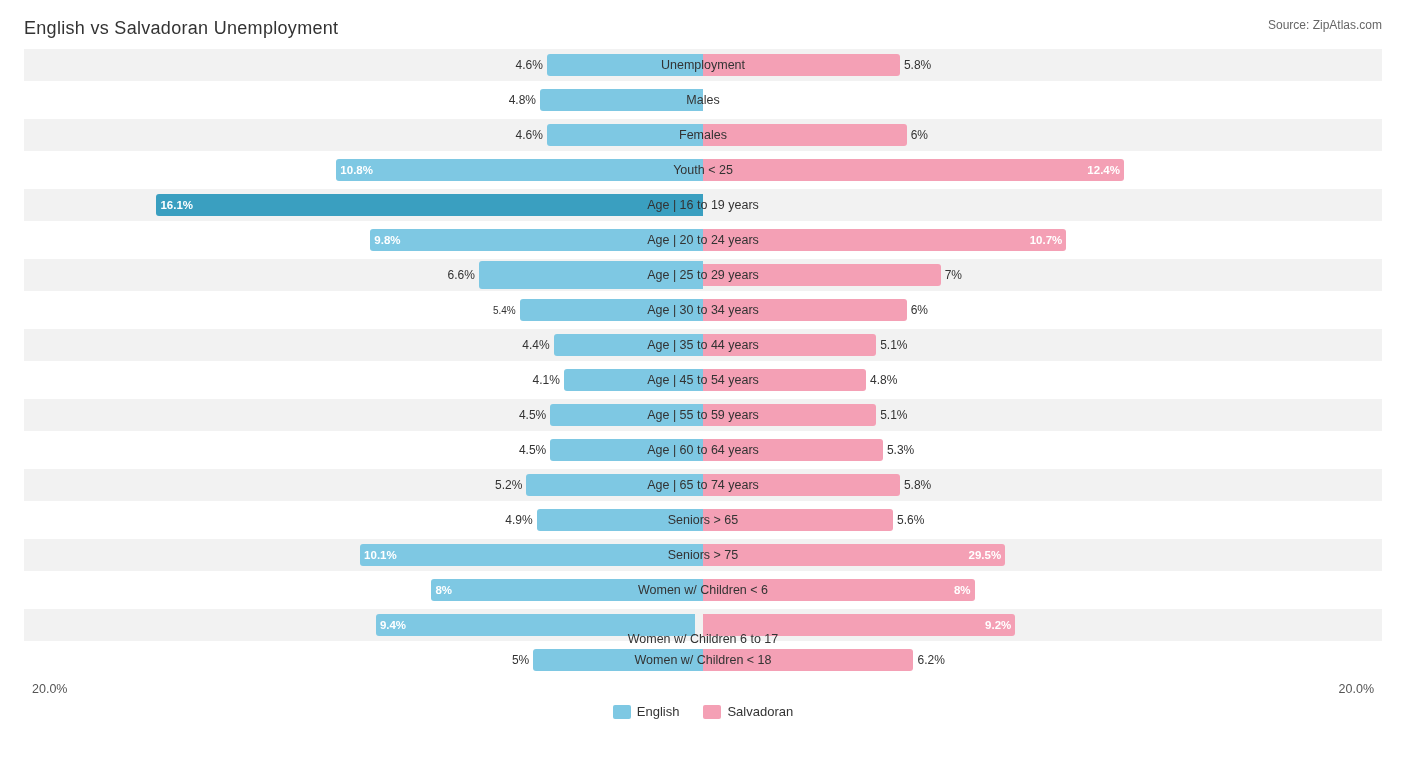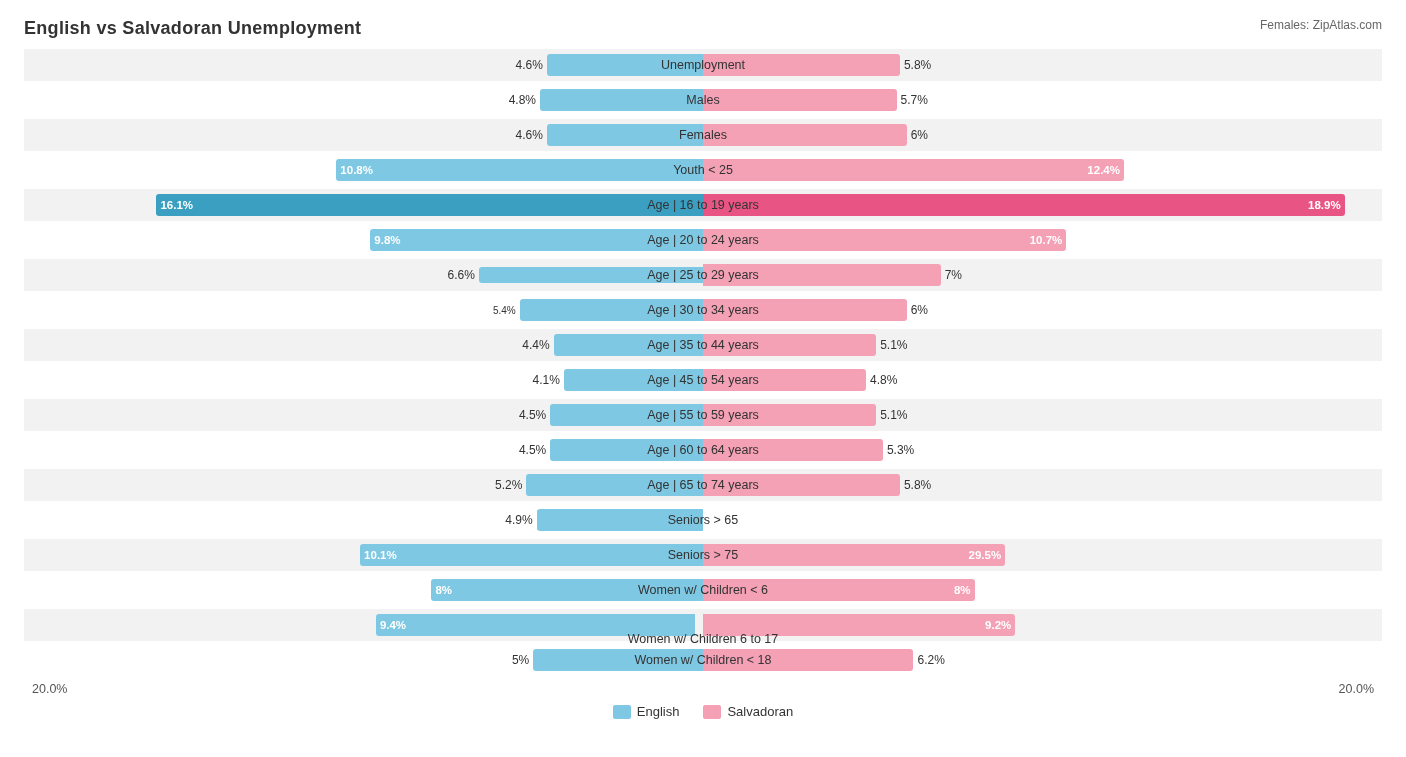--- a/index.html
+++ b/index.html
@@ -15,21 +15,21 @@
       padding: 18px 24px 18px 24px;
     }
     .chart-header {
       display: flex;
       justify-content: space-between;
       align-items: flex-start;
       margin-bottom: 10px;
     }
     .chart-title {
       font-size: 18px;
-      font-weight: bold;
+      font-weight: normal;
       color: #333;
       letter-spacing: 0.3px;
     }
     .chart-source {
       font-size: 12px;
       color: #666;
     }
     .row-container {
       display: flex;
       align-items: center;
@@ -90,21 +90,21 @@
     
     
     
   </style>
 </head>
 <body>
 
 <div class="chart-container">
   <div class="chart-header">
     <div class="chart-title">English vs Salvadoran Unemployment</div>
-    <div class="chart-source">Females: ZipAtlas.com</div>
+    <div class="chart-source">Source: ZipAtlas.com</div>
   </div>
   <div class="rows-wrapper" id="rows-wrapper">
       <div class="row-container" style="background: rgb(242, 242, 242); position: relative; height: 32px; display: flex; align-items: center;">
     <div style="width:50%;height:100%;position:relative;display:flex;align-items:center;justify-content:flex-end;">
       <div style="
         height:22px;
         width:156.17px;
         background:#7ec8e3;
         border-radius:3px 0 0 3px;
         position:absolute;
@@ -162,34 +162,20 @@
       left:50%;
       transform:translateX(-50%);
       white-space:nowrap;
       font-size:12.5px;
       color:#333;
       z-index:10;
       text-align:center;
       pointer-events:none;
       background:transparent;
     ">Males</div>
-    <div style="width:50%;height:100%;position:relative;display:flex;align-items:center;justify-content:flex-start;">
-      <div style="
-        height:22px;
-        width:193.51500000000001px;
-        background:#f4a0b5;
-        border-radius:0 3px 3px 0;
-        position:absolute;
-        left:0;
-        display:flex;
-        align-items:center;
-      ">
-        <span style="position:absolute;left:calc(100% + 4px);font-size:12px;color:#333;white-space:nowrap;">5.7%</span>
-      </div>
-    </div>
   </div>
       <div class="row-container" style="background: rgb(242, 242, 242); position: relative; height: 32px; display: flex; align-items: center;">
     <div style="width:50%;height:100%;position:relative;display:flex;align-items:center;justify-content:flex-end;">
       <div style="
         height:22px;
         width:156.17px;
         background:#7ec8e3;
         border-radius:3px 0 0 3px;
         position:absolute;
         right:0;
@@ -289,34 +275,20 @@
       left:50%;
       transform:translateX(-50%);
       white-space:nowrap;
       font-size:12.5px;
       color:#333;
       z-index:10;
       text-align:center;
       pointer-events:none;
       background:transparent;
     ">Age | 16 to 19 years</div>
-    <div style="width:50%;height:100%;position:relative;display:flex;align-items:center;justify-content:flex-start;">
-      <div style="
-        height:22px;
-        width:641.655px;
-        background:#e85585;
-        border-radius:0 3px 3px 0;
-        position:absolute;
-        left:0;
-        display:flex;
-        align-items:center;
-      ">
-        <span style="position:absolute;right:4px;font-size:11.5px;color:#fff;font-weight:bold;white-space:nowrap;">18.9%</span>
-      </div>
-    </div>
   </div>
       <div class="row-container" style="background: rgb(255, 255, 255); position: relative; height: 32px; display: flex; align-items: center;">
     <div style="width:50%;height:100%;position:relative;display:flex;align-items:center;justify-content:flex-end;">
       <div style="
         height:22px;
         width:332.71000000000004px;
         background:#7ec8e3;
         border-radius:3px 0 0 3px;
         position:absolute;
         right:0;
@@ -349,21 +321,21 @@
         display:flex;
         align-items:center;
       ">
         <span style="position:absolute;right:4px;font-size:11.5px;color:#fff;font-weight:bold;white-space:nowrap;">10.7%</span>
       </div>
     </div>
   </div>
       <div class="row-container" style="background: rgb(242, 242, 242); position: relative; height: 32px; display: flex; align-items: center;">
     <div style="width:50%;height:100%;position:relative;display:flex;align-items:center;justify-content:flex-end;">
       <div style="
-        height:16px;
+        height:28px;
         width:224.06999999999996px;
         background:#7ec8e3;
         border-radius:3px 0 0 3px;
         position:absolute;
         right:0;
         display:flex;
         align-items:center;
         padding-left:22px;
       ">
         <span style="position:absolute;right:calc(100% + 4px);font-size:12px;color:#333;white-space:nowrap;">6.6%</span>
@@ -668,20 +640,34 @@
       left:50%;
       transform:translateX(-50%);
       white-space:nowrap;
       font-size:12.5px;
       color:#333;
       z-index:10;
       text-align:center;
       pointer-events:none;
       background:transparent;
     ">Seniors &gt; 65</div>
+    <div style="width:50%;height:100%;position:relative;display:flex;align-items:center;justify-content:flex-start;">
+      <div style="
+        height:22px;
+        width:190.11999999999998px;
+        background:#f4a0b5;
+        border-radius:0 3px 3px 0;
+        position:absolute;
+        left:0;
+        display:flex;
+        align-items:center;
+      ">
+        <span style="position:absolute;left:calc(100% + 4px);font-size:12px;color:#333;white-space:nowrap;">5.6%</span>
+      </div>
+    </div>
   </div>
       <div class="row-container" style="background: rgb(242, 242, 242); position: relative; height: 32px; display: flex; align-items: center;">
     <div style="width:50%;height:100%;position:relative;display:flex;align-items:center;justify-content:flex-end;">
       <div style="
         height:22px;
         width:342.895px;
         background:#7ec8e3;
         border-radius:3px 0 0 3px;
         position:absolute;
         right:0;

